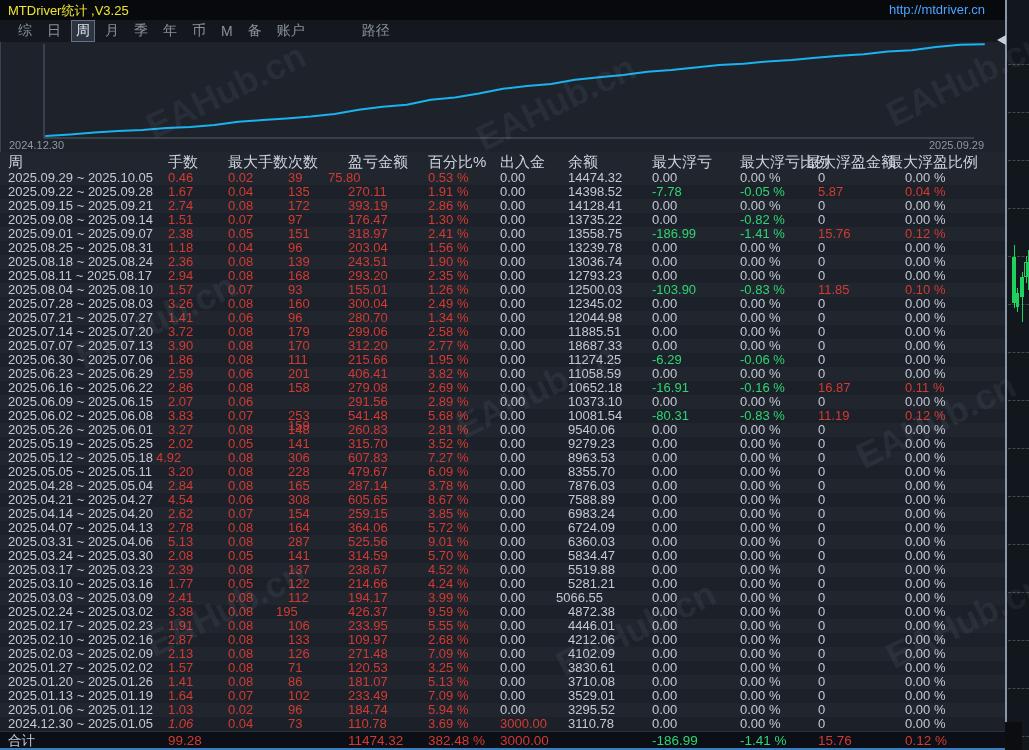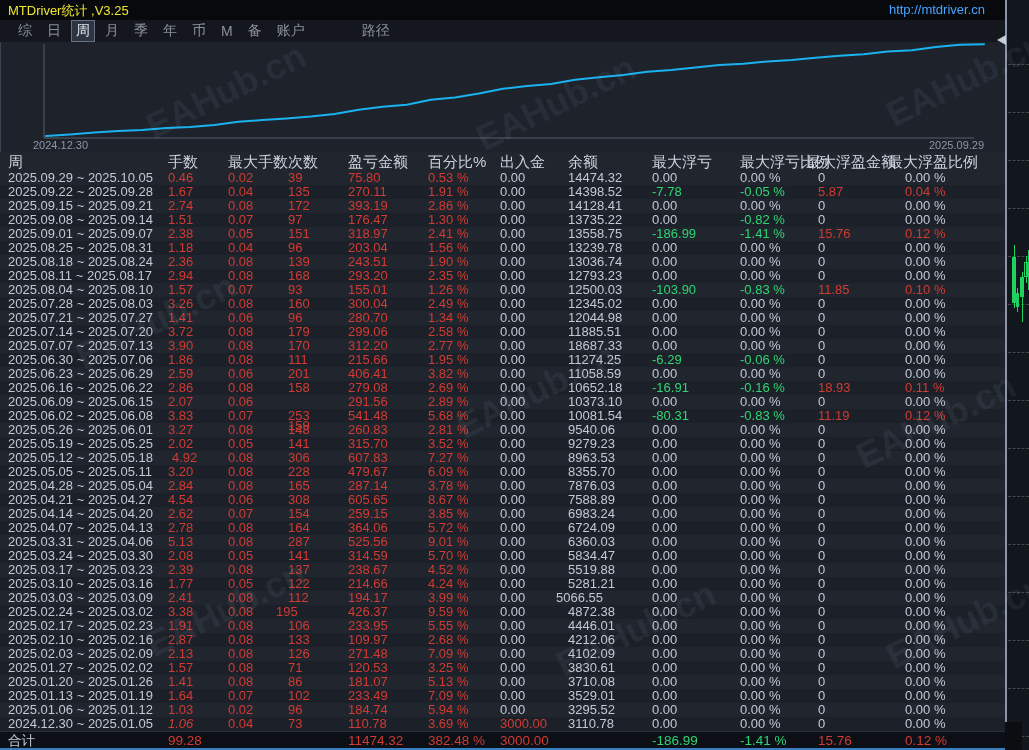--- a/index.html
+++ b/index.html
@@ -76,21 +76,21 @@
     </span>
   <span class="mi path-item">路径</span>
 </div>
 
 <div class="abs chartarea">
   <svg width="1005" height="110" viewBox="0 0 1005 110">
     <line x1="43" y1="2" x2="43" y2="96" stroke="#565e6a" stroke-width="1"></line>
     <line x1="43" y1="96" x2="973" y2="96" stroke="#565e6a" stroke-width="1"></line>
     <polyline id="curve" fill="none" stroke="#1ab2ef" stroke-width="2" stroke-linejoin="round" stroke-linecap="round" points="45.0,93.9 69.1,92.4 93.1,90.5 117.2,89.1 141.2,88.1 165.3,85.9 189.3,85.0 213.4,83.1 237.4,79.7 261.5,78.1 285.5,76.4 309.6,74.5 333.6,71.9 357.7,67.7 381.7,64.8 405.8,62.7 429.8,57.8 453.9,55.5 477.9,51.6 502.0,46.7 526.0,44.1 550.1,42.0 574.1,37.7 598.2,35.3 622.2,33.1 646.3,29.8 670.3,28.0 694.4,25.5 718.4,23.1 742.5,21.8 766.5,19.4 790.6,18.1 814.6,15.8 838.7,13.8 862.7,12.2 886.8,9.6 910.8,8.2 934.9,5.0 958.9,2.8 983.0,2.2"></polyline>
   </svg>
-  <span class="abs xlabel" style="left:32px;top:97px">2024.12.30</span>
+  <span class="abs xlabel" style="left:8px;top:97px">2024.12.30</span>
   <span class="abs xlabel" style="left:928px;top:97px">2025.09.29</span>
 </div>
 
 <div class="abs thead">
     <span class="hcell" style="left: 8px;">周</span>
     <span class="hcell" style="left: 168px;">手数</span>
     <span class="hcell" style="left: 228px;">最大手数</span>
     <span class="hcell" style="left: 288px;">次数</span>
     <span class="hcell" style="left: 348px;">盈亏金额</span>
     <span class="hcell" style="left: 428px;">百分比%</span>
@@ -101,21 +101,21 @@
     <span class="hcell" style="left: 806px;">最大浮盈金额</span>
     <span class="hcell" style="left: 888px;">最大浮盈比例</span>
   </div>
 
 <div class="abs rows">
     <div class="trow">
       <span class="cell g" style="left: 8px;">2025.09.29 ~ 2025.10.05</span>
       <span class="cell r" style="left: 168px;">0.46</span>
       <span class="cell r" style="left: 228px;">0.02</span>
       <span class="cell r" style="left: 288px;">39</span>
-      <span class="cell r" style="left: 348px;">75.80</span>
+      <span class="cell r" style="left: 328px;">75.80</span>
       <span class="cell r" style="left: 428px;">0.53 %</span>
       <span class="cell g" style="left: 500px;">0.00</span>
       <span class="cell g" style="left: 568px;">14474.32</span>
       <span class="cell g" style="left: 652px;">0.00</span>
       <span class="cell g" style="left: 740px;">0.00 %</span>
       <span class="cell g" style="left: 818px;">0</span>
       <span class="cell g" style="left: 905px;">0.00 %</span>
     </div>
     <div class="trow">
       <span class="cell g" style="left: 8px;">2025.09.22 ~ 2025.09.28</span>
@@ -317,21 +317,21 @@
       <span class="cell g" style="left: 8px;">2025.06.16 ~ 2025.06.22</span>
       <span class="cell r" style="left: 168px;">2.86</span>
       <span class="cell r" style="left: 228px;">0.08</span>
       <span class="cell r" style="left: 288px;">158</span>
       <span class="cell r" style="left: 348px;">279.08</span>
       <span class="cell r" style="left: 428px;">2.69 %</span>
       <span class="cell g" style="left: 500px;">0.00</span>
       <span class="cell g" style="left: 568px;">10652.18</span>
       <span class="cell gr" style="left: 652px;">-16.91</span>
       <span class="cell gr" style="left: 740px;">-0.16 %</span>
-      <span class="cell r" style="left: 818px;">18.93</span>
+      <span class="cell r" style="left: 818px;">16.87</span>
       <span class="cell r" style="left: 905px;">0.11 %</span>
     </div>
     <div class="trow">
       <span class="cell g" style="left: 8px;">2025.06.09 ~ 2025.06.15</span>
       <span class="cell r" style="left: 168px;">2.07</span>
       <span class="cell r" style="left: 228px;">0.06</span>
       <span class="cell r" style="left: 288px; margin-top: 24px;">159</span>
       <span class="cell r" style="left: 348px;">291.56</span>
       <span class="cell r" style="left: 428px;">2.89 %</span>
       <span class="cell g" style="left: 500px;">0.00</span>
@@ -378,21 +378,21 @@
       <span class="cell r" style="left: 428px;">3.52 %</span>
       <span class="cell g" style="left: 500px;">0.00</span>
       <span class="cell g" style="left: 568px;">9279.23</span>
       <span class="cell g" style="left: 652px;">0.00</span>
       <span class="cell g" style="left: 740px;">0.00 %</span>
       <span class="cell g" style="left: 818px;">0</span>
       <span class="cell g" style="left: 905px;">0.00 %</span>
     </div>
     <div class="trow">
       <span class="cell g" style="left: 8px;">2025.05.12 ~ 2025.05.18</span>
-      <span class="cell r" style="left: 172px;">4.92</span>
+      <span class="cell r" style="left: 156px;">4.92</span>
       <span class="cell r" style="left: 228px;">0.08</span>
       <span class="cell r" style="left: 288px;">306</span>
       <span class="cell r" style="left: 348px;">607.83</span>
       <span class="cell r" style="left: 428px;">7.27 %</span>
       <span class="cell g" style="left: 500px;">0.00</span>
       <span class="cell g" style="left: 568px;">8963.53</span>
       <span class="cell g" style="left: 652px;">0.00</span>
       <span class="cell g" style="left: 740px;">0.00 %</span>
       <span class="cell g" style="left: 818px;">0</span>
       <span class="cell g" style="left: 905px;">0.00 %</span>

